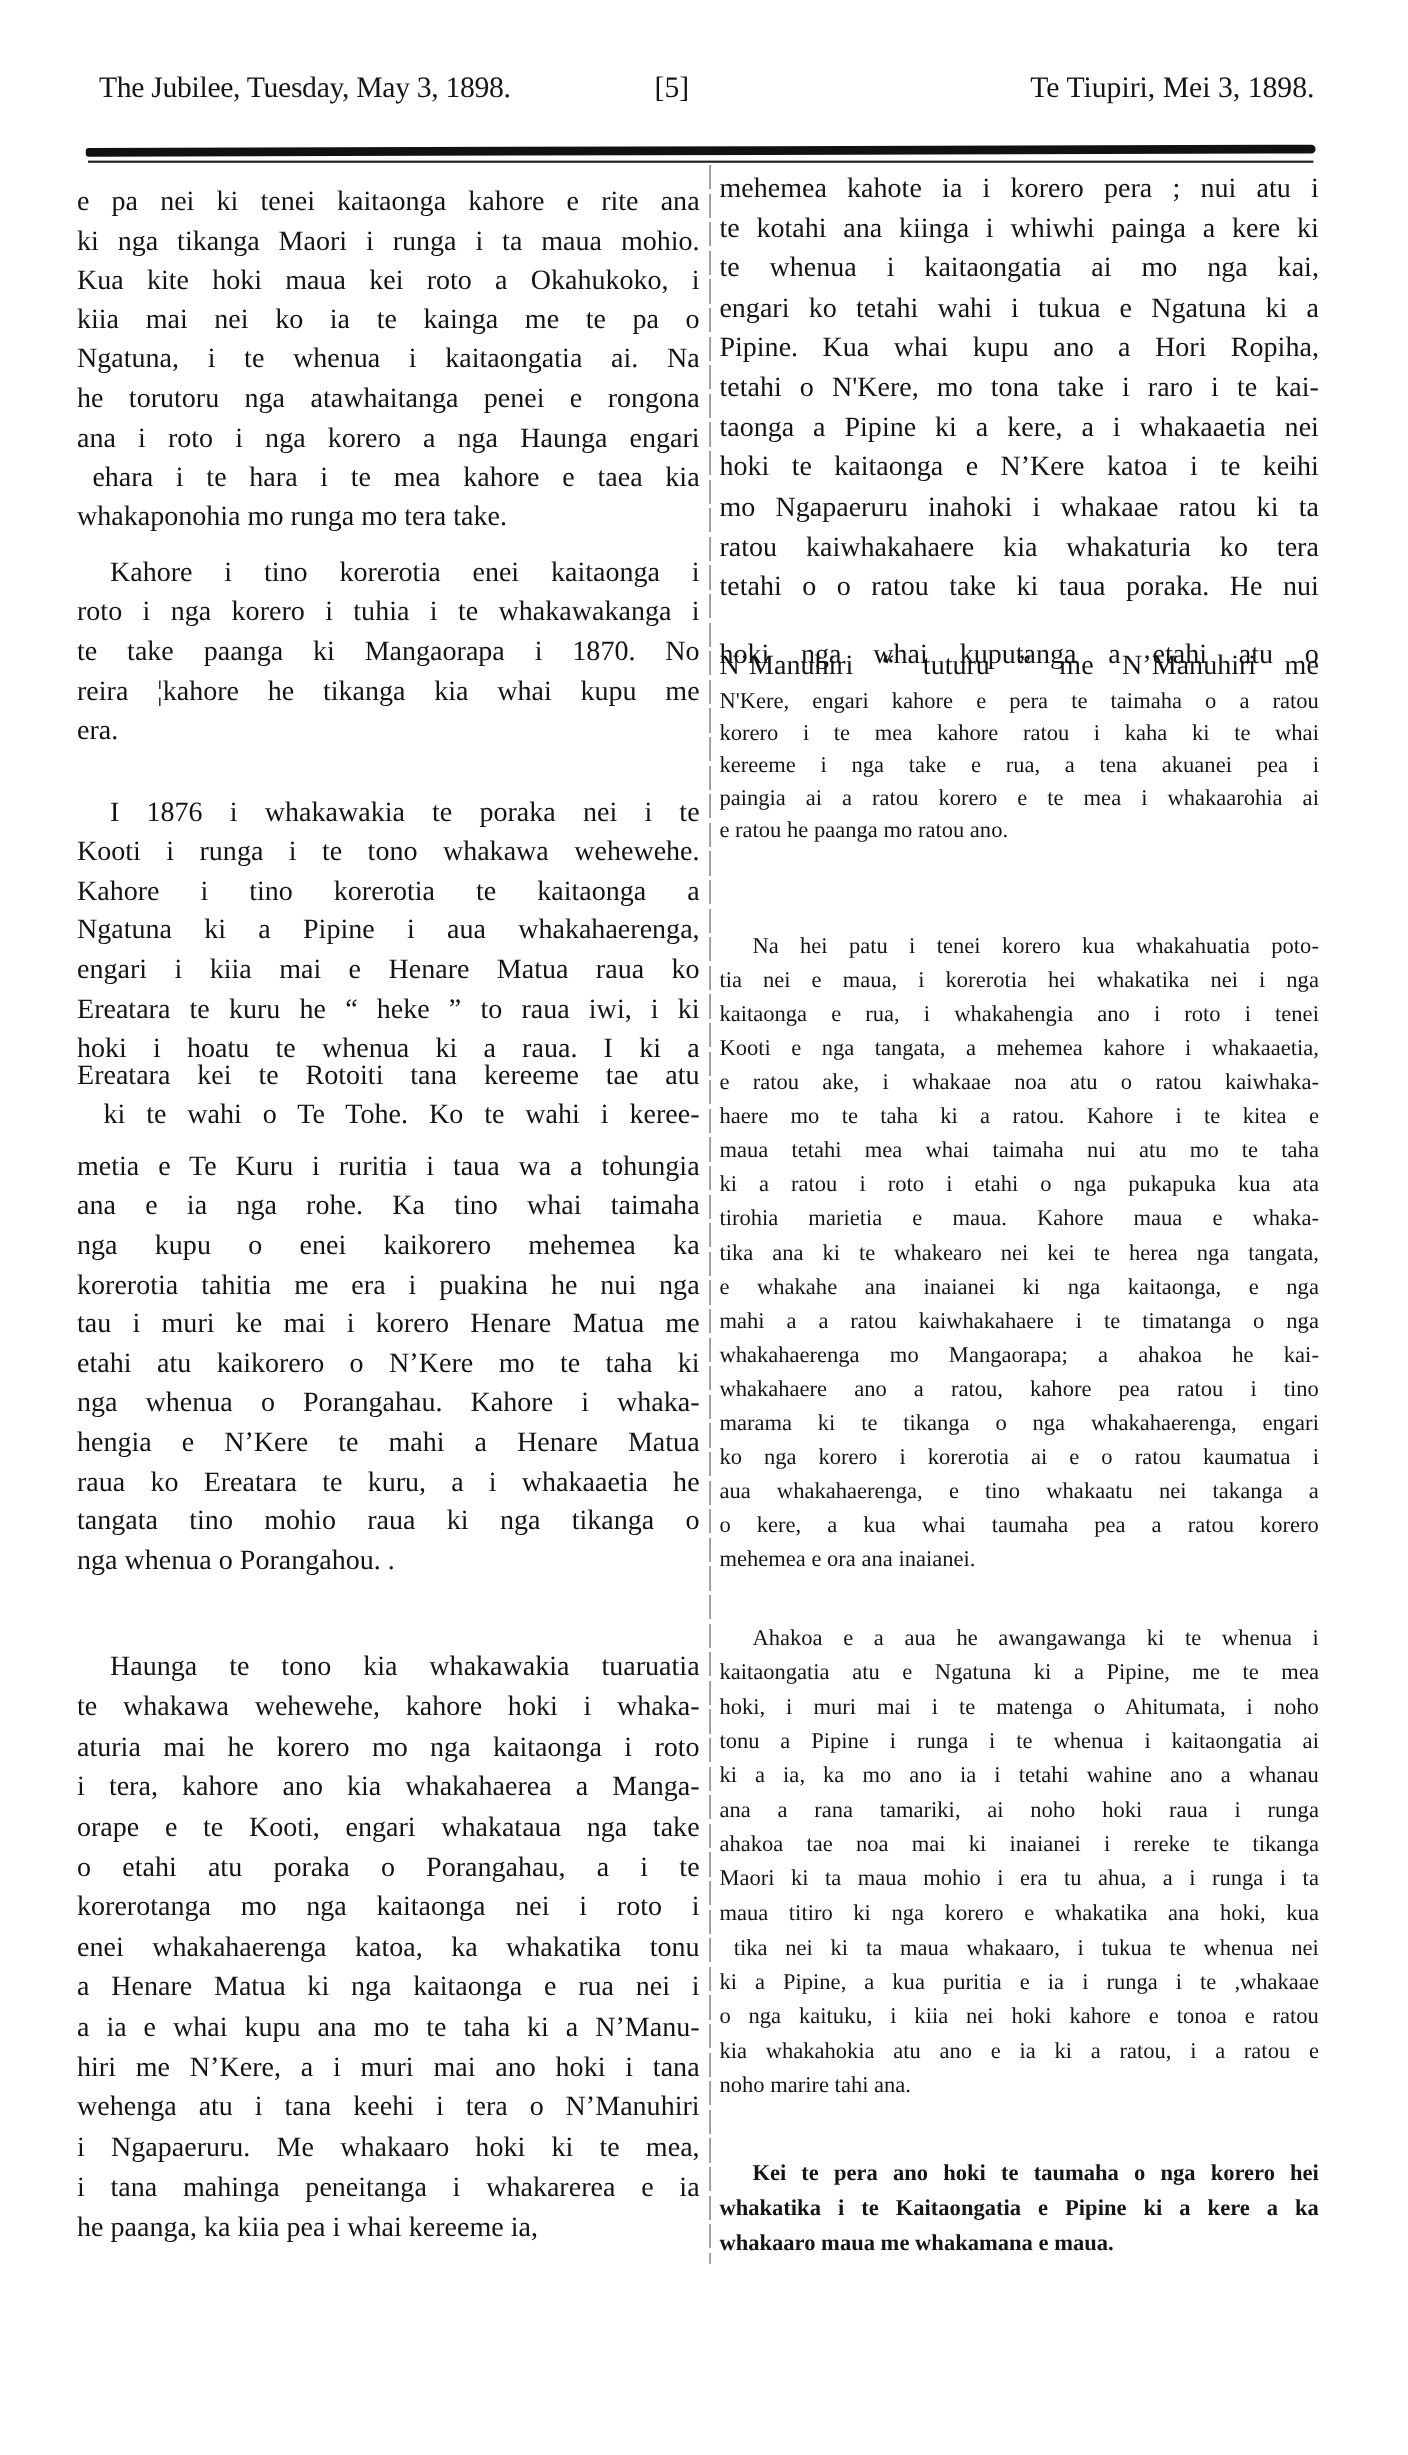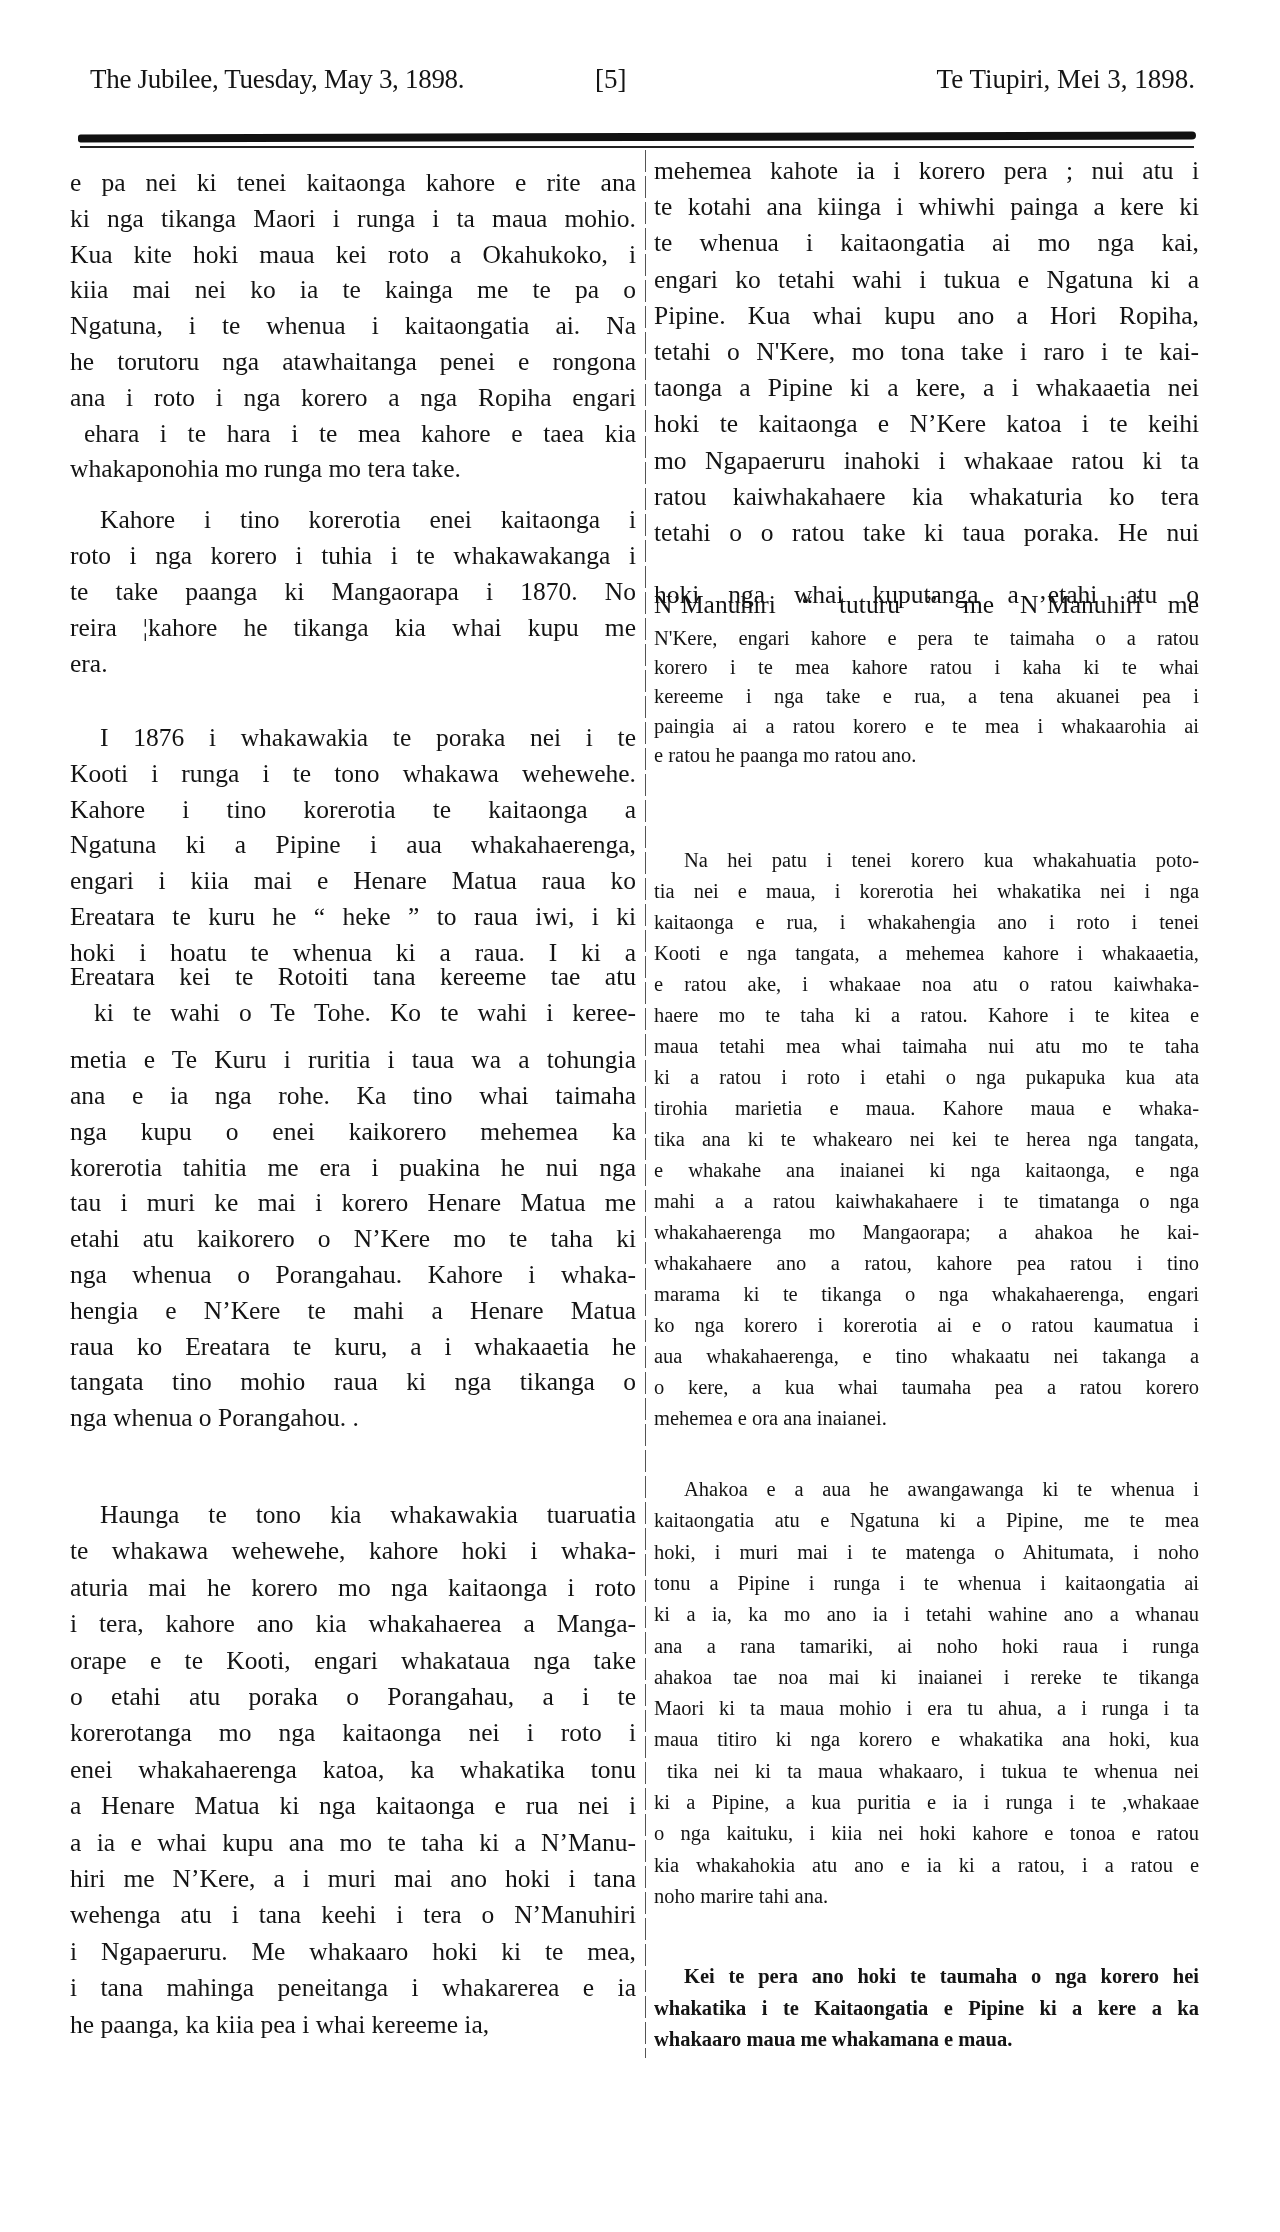--- a/index.html
+++ b/index.html
@@ -39,21 +39,21 @@
 <div class="divider"></div>
 
 <div class="col col-left" id="col-left">
     <div>
       <div class="ln big" style="top: 168px;">e pa nei ki tenei kaitaonga kahore e rite ana</div>
       <div class="ln big" style="top: 203.8px;">ki nga tikanga Maori i runga i ta maua mohio.</div>
       <div class="ln big" style="top: 239.6px;">Kua kite hoki maua kei roto a Okahukoko, i</div>
       <div class="ln big" style="top: 275.4px;">kiia mai nei ko ia te kainga me te pa o</div>
       <div class="ln big" style="top: 311.2px;">Ngatuna, i te whenua i kaitaongatia ai. Na</div>
       <div class="ln big" style="top: 347px;">he torutoru nga atawhaitanga penei e rongona</div>
-      <div class="ln big" style="top: 382.8px;">ana i roto i nga korero a nga Ropiha engari</div>
+      <div class="ln big" style="top: 382.8px;">ana i roto i nga korero a nga Haunga engari</div>
       <div class="ln big" style="top: 418.6px; margin-left: 14px;">ehara i te hara i te mea kahore e taea kia</div>
       <div class="ln big last" style="top: 454.4px;">whakaponohia mo runga mo tera take.</div>
     </div>
     <div>
       <div class="ln big indent" style="top: 505px;">Kahore i tino korerotia enei kaitaonga i</div>
       <div class="ln big" style="top: 541px;">roto i nga korero i tuhia i te whakawakanga i</div>
       <div class="ln big" style="top: 577px;">te take paanga ki Mangaorapa i 1870. No</div>
       <div class="ln big" style="top: 613px;">reira ¦kahore he tikanga kia whai kupu me</div>
       <div class="ln big last" style="top: 649px;">era.</div>
     </div>

